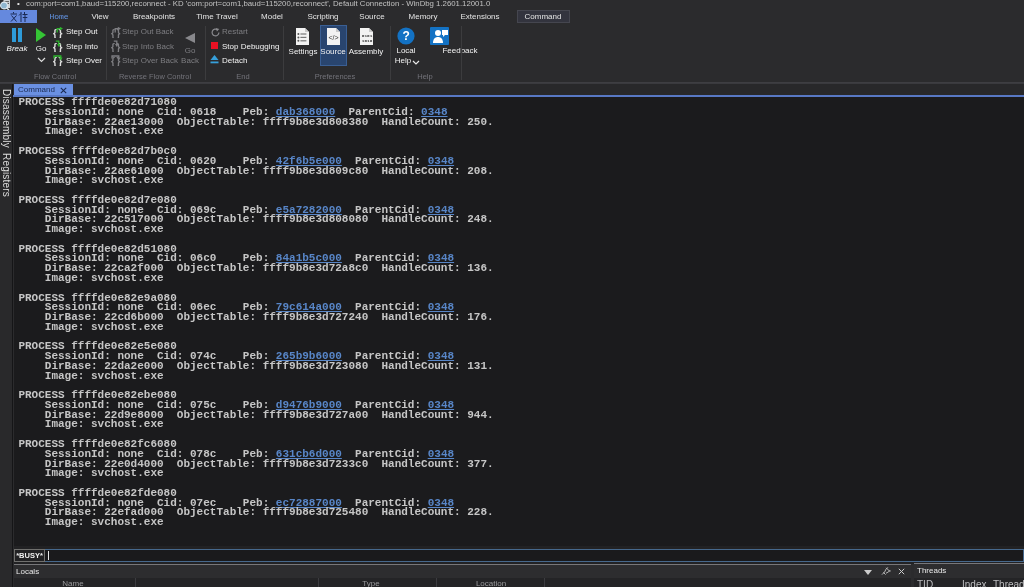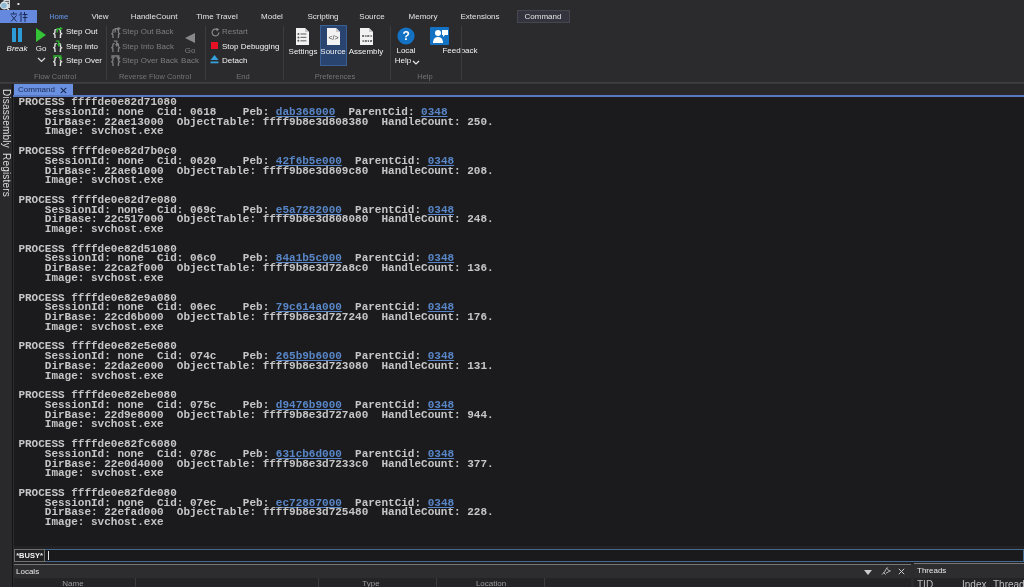--- a/index.html
+++ b/index.html
@@ -75,32 +75,33 @@
 
   <div id="titlebar" class="abs"></div>
   <svg class="abs" style="left:0px;top:0px" width="11" height="10" viewBox="0 0 11 10">
     <rect x="3.5" y="0" width="6.5" height="8" fill="#cfd3d6"></rect>
     <rect x="4.5" y="1.2" width="4.5" height="0.9" fill="#4a4a4a"></rect>
     <rect x="4.5" y="3" width="4.5" height="0.9" fill="#4a4a4a"></rect>
     <circle cx="4" cy="5.5" r="3.4" fill="#8fb6cf" stroke="#dfe9f0" stroke-width="1.1"></circle>
     <path d="M6.5,8 L9,10" stroke="#dfe9f0" stroke-width="1.4"></path>
   </svg>
   <div id="title-dot" class="abs">•</div>
+  <div id="title-text" class="abs">com:port=com1,baud=115200,reconnect - KD 'com:port=com1,baud=115200,reconnect', Default Connection - WinDbg 1.2601.12001.0</div>
 
   <div id="menubar" class="abs"></div>
   <div id="file-tab" class="abs"></div>
   <svg class="abs" style="left:10px;top:12px" width="18" height="10" viewBox="0 0 18 10">
     <g stroke="#1a2a55" stroke-width="1" fill="none">
       <path d="M3.5,0 v1.5 M0.5,2 h6.5 M1,9.5 L6.5,3.5 M1.5,3.5 L6.5,9.5"></path>
       <path d="M11,0 v10 M9,3.5 l2,-2 M14.5,0 l0,2 M12.5,2.5 h5 M12.8,5.5 h4.5 M15,2.5 v7.5"></path>
     </g>
   </svg>
   <div class="menu-item" style="left:59px;color:#6496e6;font-family:Liberation Mono, monospace;">Home</div>
   <div class="menu-item" style="left:100px;">View</div>
-  <div class="menu-item" style="left:154px;">HandleCount</div>
+  <div class="menu-item" style="left:154px;">Breakpoints</div>
   <div class="menu-item" style="left:217px;">Time Travel</div>
   <div class="menu-item" style="left:272px;">Model</div>
   <div class="menu-item" style="left:323px;">Scripting</div>
   <div class="menu-item" style="left:372px;">Source</div>
   <div class="menu-item" style="left:423px;">Memory</div>
   <div class="menu-item" style="left:480px;">Extensions</div>
   <div id="cmd-menu" class="abs"></div>
   <div class="menu-item" style="left:543px;">Command</div>
 
   <div id="ribbon" class="abs"></div>

